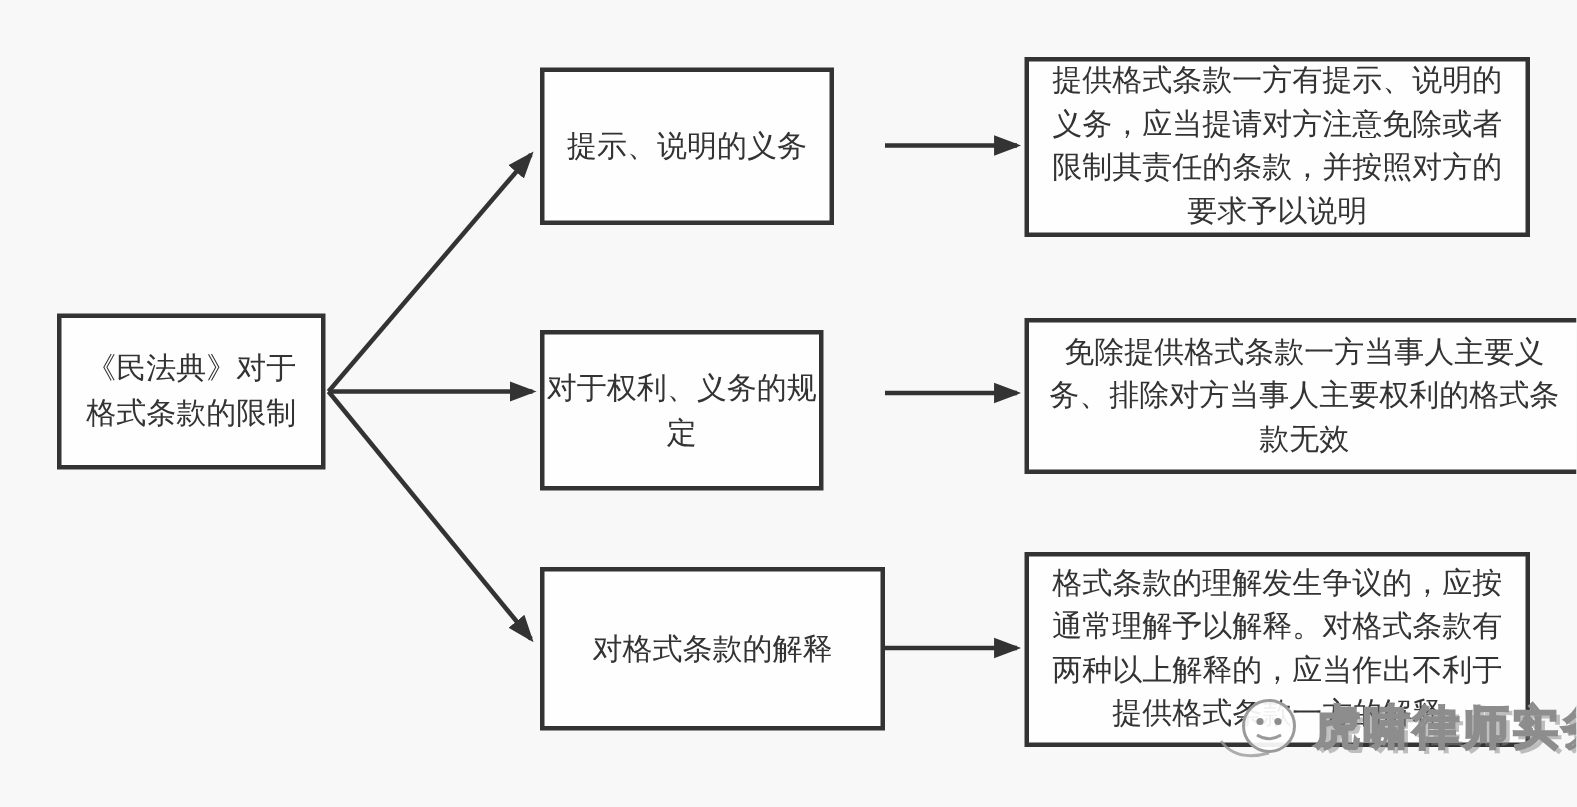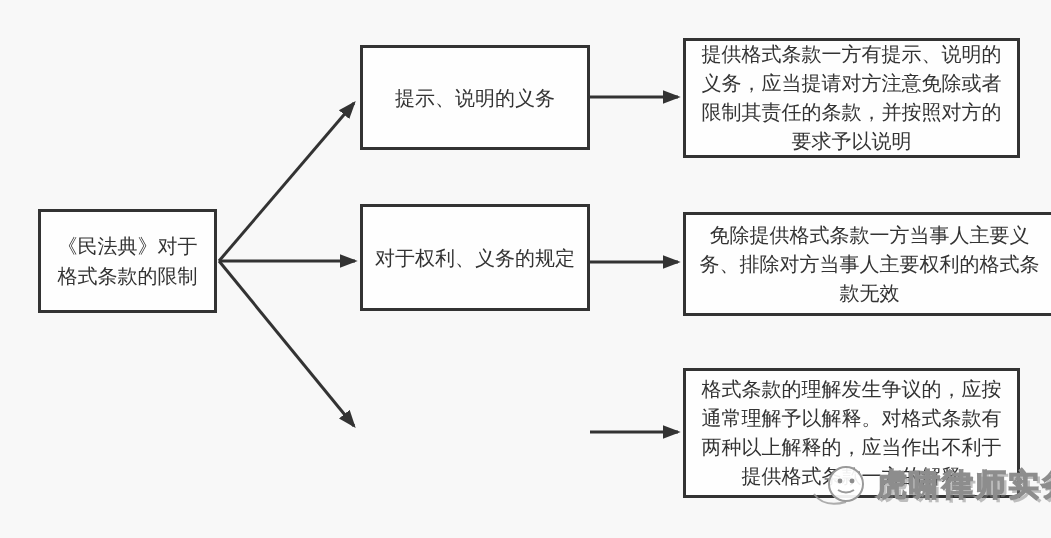--- a/index.html
+++ b/index.html
@@ -30,22 +30,22 @@
     display: flex;
     align-items: center;
     justify-content: center;
     text-align: center;
     font-size: 20px;
     line-height: 30px;
     z-index: 2;
   }
   .box .lbl { white-space: pre-line; }
   .root-box  { left: 38px;  top: 209px; width: 179px; height: 104px; text-align: right; }
-  .topic-1   { left: 360px; top: 45px;  width: 230px; height: 105px; }
-  .topic-2   { left: 360px; top: 204px; width: 230px; height: 107px; align-items: center; }
+  .topic-1   { left: 360px; top: 45px;  width: 196px; height: 105px; }
+  .topic-2   { left: 360px; top: 220px; width: 189px; height: 107px; align-items: center; }
   .topic-3   { left: 360px; top: 378px; width: 230px; height: 109px; }
   .detail-box {
     padding: 0 13px;
     line-height: 29px;
     justify-content: flex-end;
   }
   .detail-1  { left: 683px; top: 38px;  width: 337px; height: 120px; }
   .detail-2  { left: 683px; top: 212px; width: 373px; height: 104px; }
   .detail-3  { left: 683px; top: 368px; width: 337px; height: 130px; }
 
@@ -93,20 +93,23 @@
     <span class="lbl">《民法典》对于
 格式条款的限制</span>
   </div>
 
   <div class="box topic-1">
     <span class="lbl">提示、说明的义务</span>
   </div>
   <div class="box topic-2">
     <span class="lbl">对于权利、义务的规定</span>
   </div>
+  <div class="box topic-3">
+    <span class="lbl">对格式条款的解释</span>
+  </div>
 
   <div class="box detail-box detail-1">
     <span class="lbl">提供格式条款一方有提示、说明的义务，应当提请对方注意免除或者限制其责任的条款，并按照对方的要求予以说明</span>
   </div>
   <div class="box detail-box detail-2">
     <span class="lbl">免除提供格式条款一方当事人主要义务、排除对方当事人主要权利的格式条款无效</span>
   </div>
   <div class="box detail-box detail-3">
     <span class="lbl">格式条款的理解发生争议的，应按通常理解予以解释。对格式条款有两种以上解释的，应当作出不利于提供格式条款一方的解释</span>
   </div>

